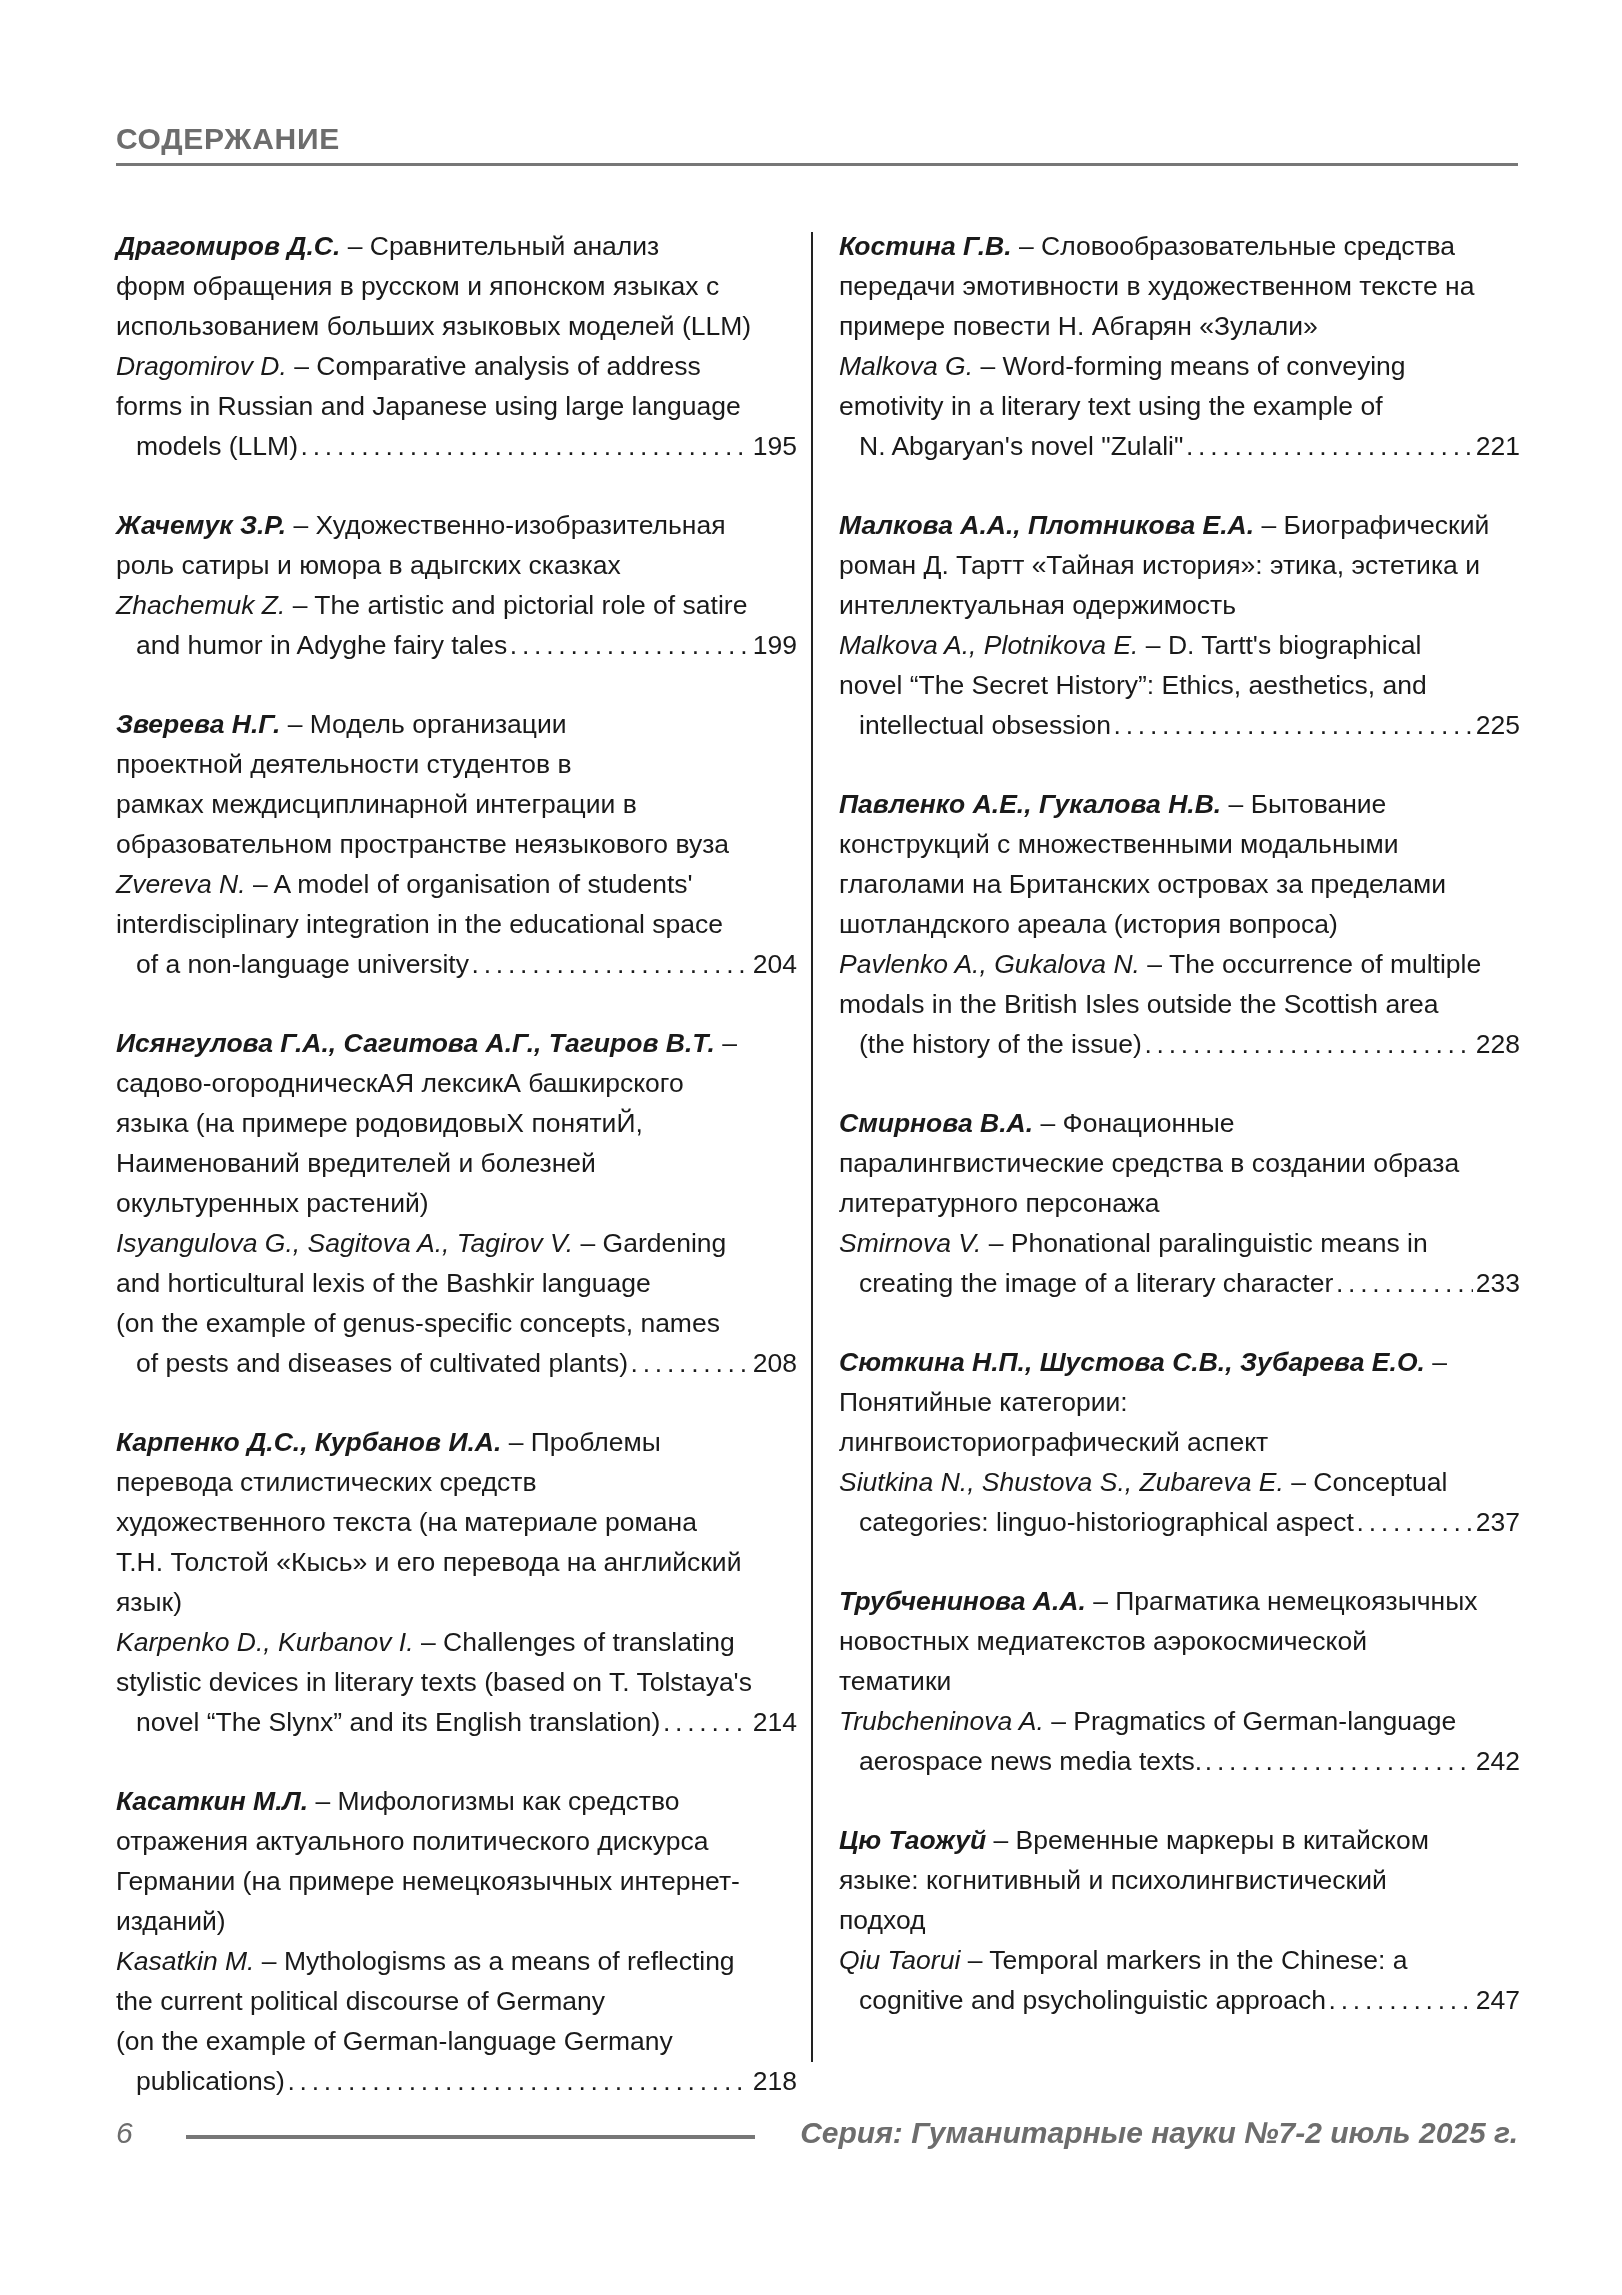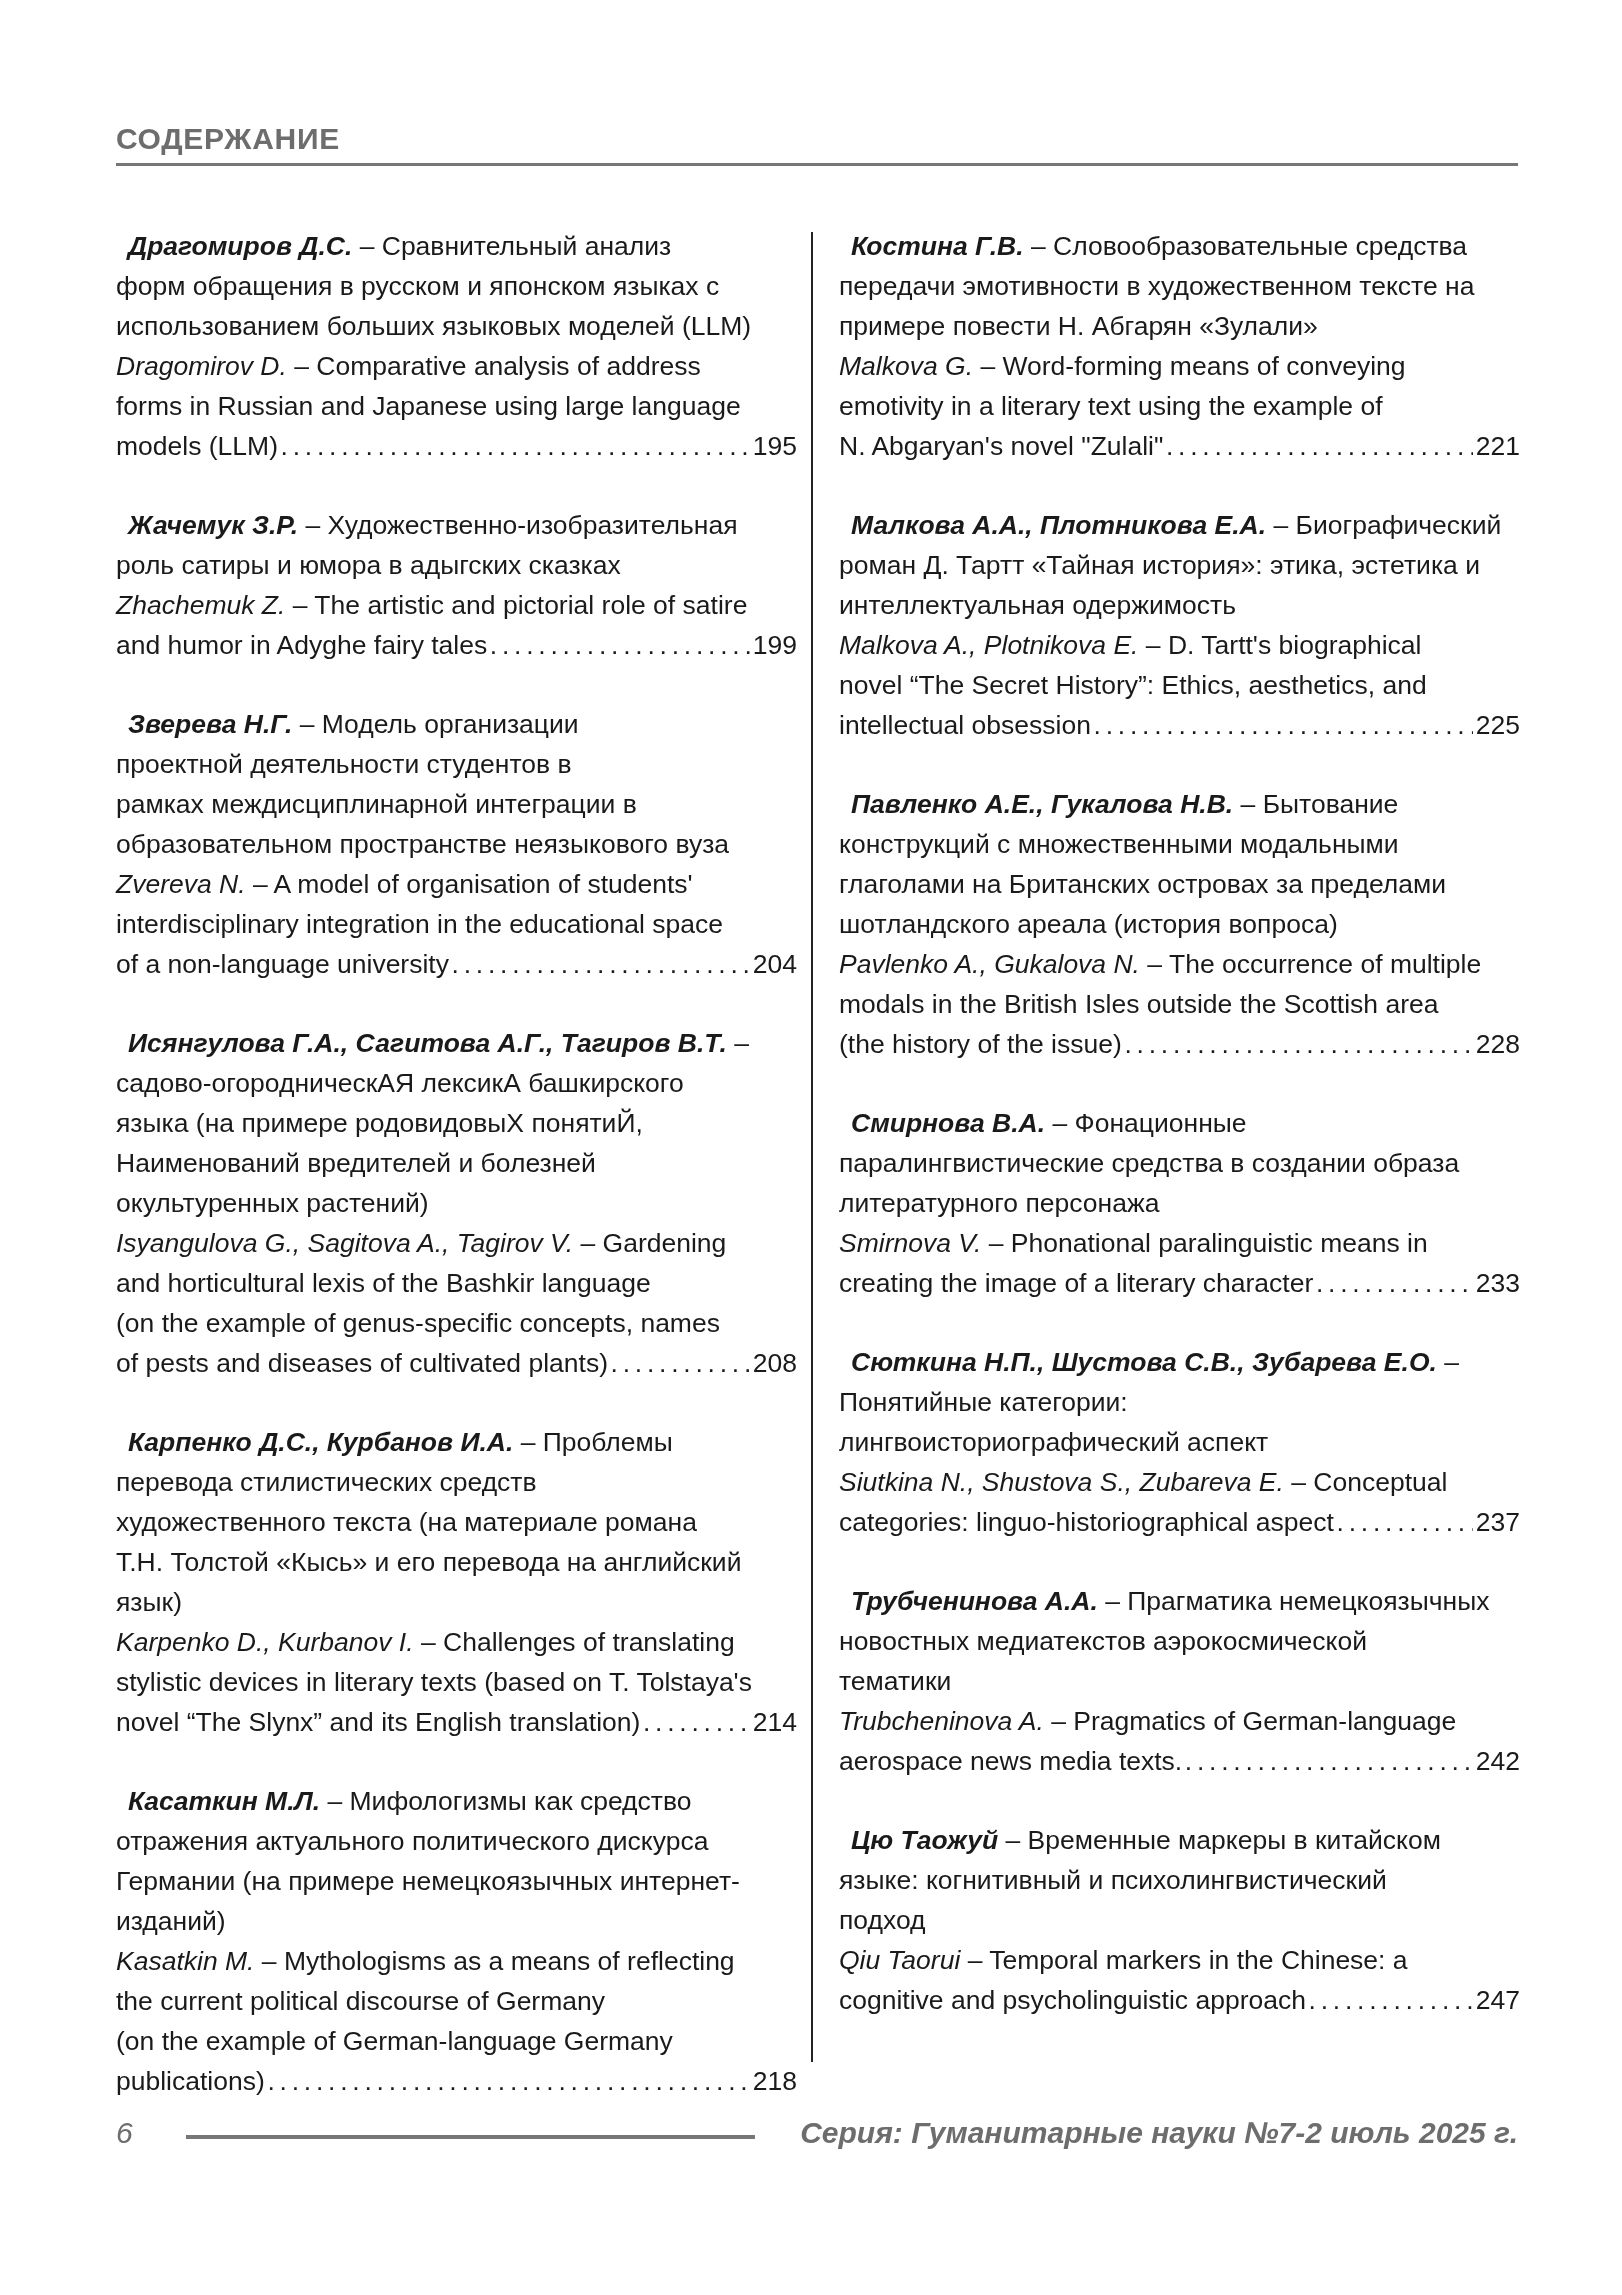--- a/index.html
+++ b/index.html
@@ -7,24 +7,24 @@
          font-family:"Liberation Sans", "DejaVu Sans", sans-serif; color:#1a1a1a; }
   .header-title { position:absolute; left:116px; top:122px; font-size:30px; 
          font-weight:bold; color:#6d6d6d; letter-spacing:0.7px; margin:0; }
   .header-rule { position:absolute; left:116px; top:163px; width:1402px; height:3.3px; background:#777777; }
   .col { position:absolute; top:226px; width:681px; }
   .col-left { left:116px; }
   .col-right { left:839px; }
   .col-divider { position:absolute; left:811px; top:232px; width:2px; height:1830px; background:#222; }
   .entry { font-size:26.5px; line-height:40px; margin:0 0 39px 0; }
   .ru-line, .en-line { display:block; }
-  .author-ru { font-weight:bold; font-style:italic;margin-left:12px; }
+  .author-ru { font-weight:bold; font-style:italic; }
   .author-en { font-style:italic; }
   .last-line { display:flex; align-items:baseline; white-space:nowrap; }
-  .last-line .text { flex:0 0 auto; }
+  .last-line .text { flex:0 0 auto;margin-left:20px; }
   .last-line .dots { flex:1 1 auto; overflow:hidden; letter-spacing:3.9px; margin:0 2.6px; color:#1a1a1a; }
   .last-line .dots::before { content:". . . . . . . . . . . . . . . . . . . . . . . . . . . . . . . . . . . . . . . . . . . . . . . . . . . . . . . . . . . . . . . . . . . . . . . . . . . . . . . . . . . . . . . . . . . . . . . . . . . . . . . ."; letter-spacing:-1.3px; }
   .last-line .page { flex:0 0 auto; }
   .footer-num { position:absolute; left:116px; top:2116px; font-size:30px; font-style:italic; color:#6d6d6d; margin:0; }
   .footer-rule { position:absolute; left:186px; top:2135px; width:569px; height:3.9px; background:#777777; }
   .footer-series { position:absolute; right:105px; top:2116px; font-size:30px; font-style:italic; font-weight:bold; color:#6d6d6d; margin:0; }
 </style>
 </head>
 <body>
 

